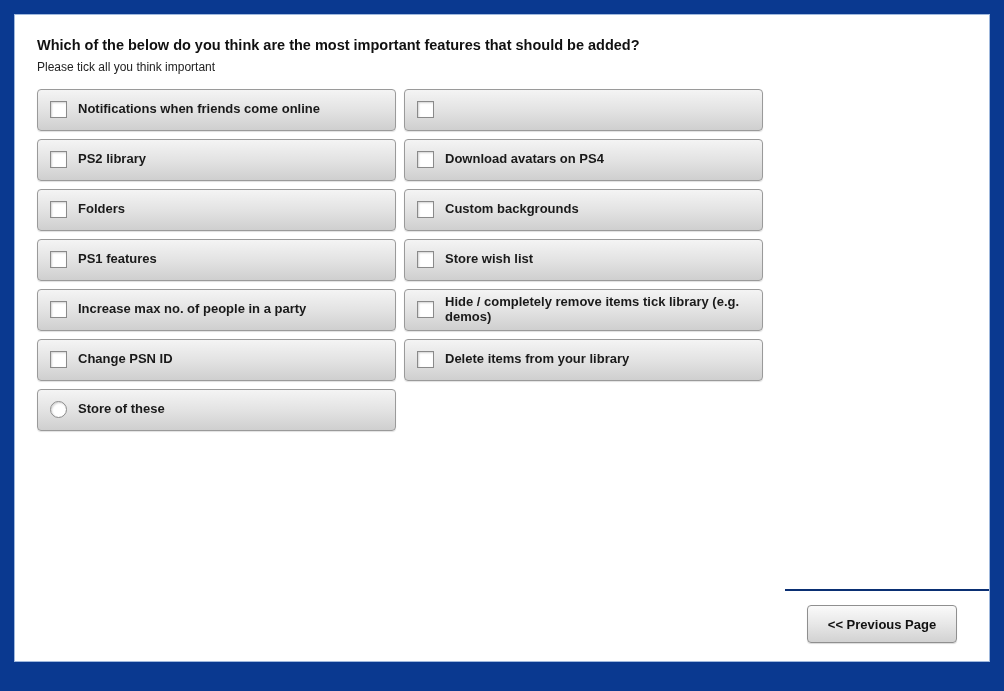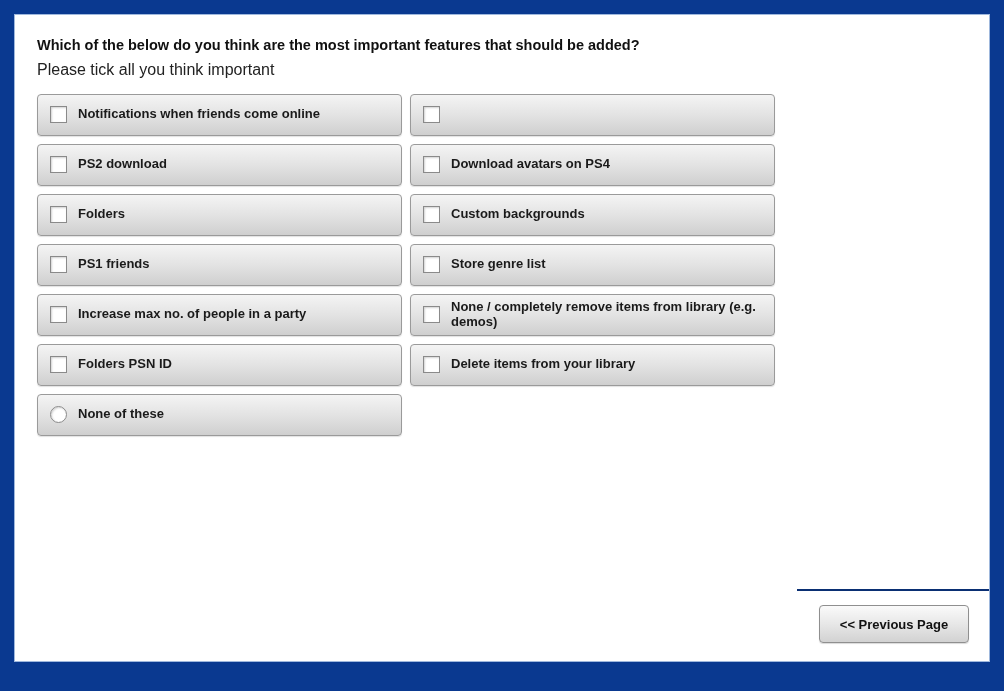--- a/index.html
+++ b/index.html
@@ -103,21 +103,21 @@
     display: flex;
     flex-direction: column;
   }
   .question-title {
     font-size: 14.5px;
     font-weight: bold;
     color: #111111;
     line-height: 1.2;
   }
   .question-sub {
-    font-size: 16px;
+    font-size: 12px;
     color: #222222;
     margin-top: 6px;
     line-height: 1.2;
   }
   .options-grid {
     margin-top: 14px;
     display: grid;
     grid-template-columns: 1fr 1fr;
     column-gap: 17px;
     row-gap: 8px;
@@ -157,21 +157,21 @@
   .option-label {
     font-size: 13px;
     font-weight: bold;
     color: #1a1a1a;
     line-height: 1.15;
   }
   
   .footer {
     margin-top: auto;
     border-top: 2px solid #0a2f73;
-    padding: 14px 20px 18px 22px;
+    padding: 14px 32px 18px 22px;
     display: flex;
     justify-content: space-between;
     align-items: center;
     box-sizing: border-box;
   }
   .nav-button {
     min-width: 150px;
     height: 38px;
     background: linear-gradient(#fafafa 0%, #e8e8e8 48%, #d2d2d2 100%);
     border: 1px solid #8f8f8f;
@@ -242,66 +242,66 @@
         <div class="option">
           <span class="checkbox"></span>
           <span class="option-label">Notifications when friends come online</span>
         </div>
         <div class="option">
           <span class="checkbox"></span>
         </div>
 
         <div class="option">
           <span class="checkbox"></span>
-          <span class="option-label">PS2 download</span>
+          <span class="option-label">PS2 library</span>
         </div>
         <div class="option">
           <span class="checkbox"></span>
           <span class="option-label">Download avatars on PS4</span>
         </div>
 
         <div class="option">
           <span class="checkbox"></span>
           <span class="option-label">Folders</span>
         </div>
         <div class="option">
           <span class="checkbox"></span>
           <span class="option-label">Custom backgrounds</span>
         </div>
 
         <div class="option">
           <span class="checkbox"></span>
-          <span class="option-label">PS1 friends</span>
-        </div>
-        <div class="option">
-          <span class="checkbox"></span>
-          <span class="option-label">Store genre list</span>
+          <span class="option-label">PS1 features</span>
+        </div>
+        <div class="option">
+          <span class="checkbox"></span>
+          <span class="option-label">Store wish list</span>
         </div>
 
         <div class="option">
           <span class="checkbox"></span>
           <span class="option-label">Increase max no. of people in a party</span>
         </div>
 
         <div class="option">
           <span class="checkbox"></span>
-          <span class="option-label">None / completely remove items from library (e.g. demos)</span>
-        </div>
-        <div class="option">
-          <span class="checkbox"></span>
-          <span class="option-label">Folders PSN ID</span>
+          <span class="option-label">Hide / completely remove items tick library (e.g. demos)</span>
+        </div>
+        <div class="option">
+          <span class="checkbox"></span>
+          <span class="option-label">Change PSN ID</span>
         </div>
 
         <div class="option">
           <span class="checkbox"></span>
           <span class="option-label">Delete items from your library</span>
         </div>
         <div class="option">
           <span class="radio"></span>
-          <span class="option-label">None of these</span>
+          <span class="option-label">Store of these</span>
         </div>
 
       </div>
     </div>
 
     <div class="footer">
       <div class="nav-button">&lt;&lt; Previous Page</div>
     </div>
 
   </div>

